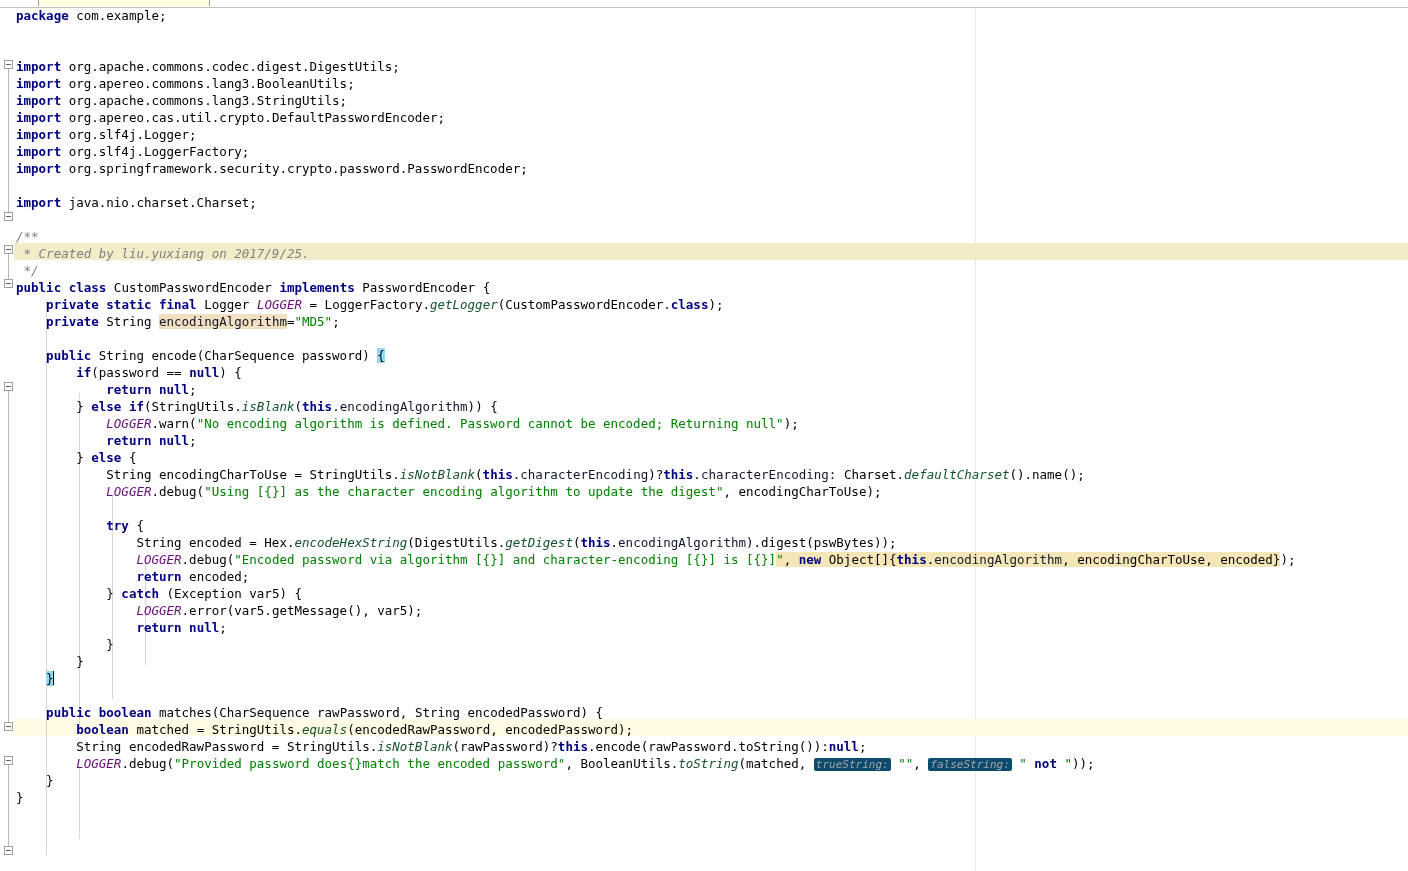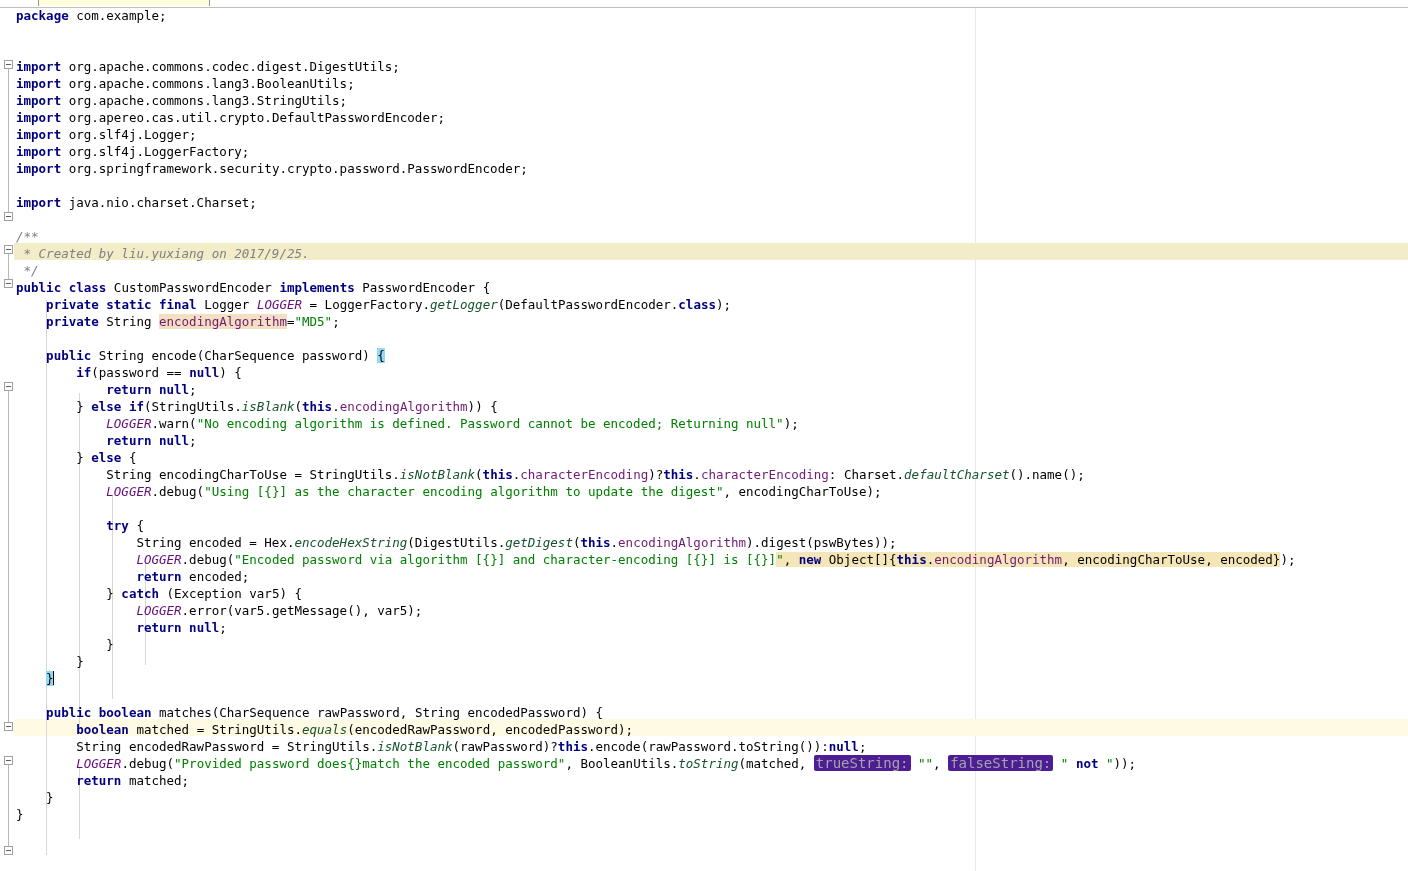--- a/index.html
+++ b/index.html
@@ -36,28 +36,28 @@
   .band.doc{background:#f2ecc9;}
   .band.caret{background:#fffae3;}
 
   
   .iguide{position:absolute;width:1px;background:#d6d6d6;z-index:3;}
 
   
   .kw{color:#000080;font-weight:bold;}
   .pl{color:#000000;}
   .str{color:#008000;}
-  .fld{color:#701a75;}
+  .fld{color:#0f172a;}
   .stat{color:#660e7a;font-style:italic;}
   .mth{color:#14532d;font-style:italic;}
   .cmtd{color:#808080;font-style:italic;}
   .hl-field{background:#f3dfc1;}
   .hl-sel{background:#f5e6b8;}
   .brace{background:#93d9f5;}
-  .hint{color:#a6a6a6;background:#4c1d95;border-radius:2px;padding:0 2px;font-size:14px;}
+  .hint{color:#a6a6a6;background:#0c4a6e;border-radius:2px;padding:0 2px;font-size:11px;font-style:italic;}
 
   .caret-bar{display:inline-block;width:1px;height:14px;background:#000000;vertical-align:-2px;margin-left:-1px;}
 </style>
 </head>
 <body>
 
 <div id="editor">
 
   <div class="tabstrip">
     <div class="tab-remnant"></div>
@@ -92,34 +92,34 @@
   <div class="iguide" style="left:79px;top:767px;height:72px;"></div>
   <div class="iguide" style="left:112px;top:495px;height:204px;"></div>
   <div class="iguide" style="left:145px;top:563px;height:102px;"></div>
 
   <div class="code">
 
     <div class="line"><span class="kw">package</span> <span class="pl">com.example;</span></div>
     <div class="line"></div>
     <div class="line"></div>
     <div class="line"><span class="kw">import</span> <span class="pl">org.apache.commons.codec.digest.DigestUtils;</span></div>
-    <div class="line"><span class="kw">import</span> <span class="pl">org.apache.commons.lang3.BooleanUtils;</span></div>
+    <div class="line"><span class="kw">import</span> <span class="pl">org.apereo.commons.lang3.BooleanUtils;</span></div>
     <div class="line"><span class="kw">import</span> <span class="pl">org.apache.commons.lang3.StringUtils;</span></div>
     <div class="line"><span class="kw">import</span> <span class="pl">org.apereo.cas.util.crypto.DefaultPasswordEncoder;</span></div>
     <div class="line"><span class="kw">import</span> <span class="pl">org.slf4j.Logger;</span></div>
     <div class="line"><span class="kw">import</span> <span class="pl">org.slf4j.LoggerFactory;</span></div>
     <div class="line"><span class="kw">import</span> <span class="pl">org.springframework.security.crypto.password.PasswordEncoder;</span></div>
     <div class="line"></div>
     <div class="line"><span class="kw">import</span> <span class="pl">java.nio.charset.Charset;</span></div>
     <div class="line"></div>
     <div class="line"><span class="cmtd">/**</span></div>
     <div class="line"><span class="cmtd"> * Created by liu.yuxiang on 2017/9/25.</span></div>
     <div class="line"><span class="cmtd"> */</span></div>
     <div class="line"><span class="kw">public</span> <span class="kw">class</span> <span class="pl">CustomPasswordEncoder </span><span class="kw">implements</span> <span class="pl">PasswordEncoder {</span></div>
-    <div class="line"><span class="pl">    </span><span class="kw">private</span> <span class="kw">static</span> <span class="kw">final</span> <span class="pl">Logger </span><span class="stat">LOGGER</span><span class="pl"> = LoggerFactory.</span><span class="mth">getLogger</span><span class="pl">(DefaultPasswordEncoder.</span><span class="kw">class</span><span class="pl">);</span></div>
+    <div class="line"><span class="pl">    </span><span class="kw">private</span> <span class="kw">static</span> <span class="kw">final</span> <span class="pl">Logger </span><span class="stat">LOGGER</span><span class="pl"> = LoggerFactory.</span><span class="mth">getLogger</span><span class="pl">(CustomPasswordEncoder.</span><span class="kw">class</span><span class="pl">);</span></div>
     <div class="line"><span class="pl">    </span><span class="kw">private</span> <span class="pl">String </span><span class="fld hl-field">encodingAlgorithm</span><span class="pl">=</span><span class="str">"MD5"</span><span class="pl">;</span></div>
     <div class="line"></div>
     <div class="line"><span class="pl">    </span><span class="kw">public</span> <span class="pl">String encode(CharSequence password) </span><span class="pl brace">{</span></div>
     <div class="line"><span class="pl">        </span><span class="kw">if</span><span class="pl">(password == </span><span class="kw">null</span><span class="pl">) {</span></div>
     <div class="line"><span class="pl">            </span><span class="kw">return</span> <span class="kw">null</span><span class="pl">;</span></div>
     <div class="line"><span class="pl">        } </span><span class="kw">else</span> <span class="kw">if</span><span class="pl">(StringUtils.</span><span class="mth">isBlank</span><span class="pl">(</span><span class="kw">this</span><span class="pl">.</span><span class="fld">encodingAlgorithm</span><span class="pl">)) {</span></div>
     <div class="line"><span class="pl">            </span><span class="stat">LOGGER</span><span class="pl">.warn(</span><span class="str">"No encoding algorithm is defined. Password cannot be encoded; Returning null"</span><span class="pl">);</span></div>
     <div class="line"><span class="pl">            </span><span class="kw">return</span> <span class="kw">null</span><span class="pl">;</span></div>
     <div class="line"><span class="pl">        } </span><span class="kw">else</span> <span class="pl">{</span></div>
     <div class="line"><span class="pl">            String encodingCharToUse = StringUtils.</span><span class="mth">isNotBlank</span><span class="pl">(</span><span class="kw">this</span><span class="pl">.</span><span class="fld">characterEncoding</span><span class="pl">)?</span><span class="kw">this</span><span class="pl">.</span><span class="fld">characterEncoding</span><span class="pl">: Charset.</span><span class="mth">defaultCharset</span><span class="pl">().name();</span></div>
@@ -133,18 +133,17 @@
     <div class="line"><span class="pl">                </span><span class="stat">LOGGER</span><span class="pl">.error(var5.getMessage(), var5);</span></div>
     <div class="line"><span class="pl">                </span><span class="kw">return</span> <span class="kw">null</span><span class="pl">;</span></div>
     <div class="line"><span class="pl">            }</span></div>
     <div class="line"><span class="pl">        }</span></div>
     <div class="line"><span class="pl">    </span><span class="pl brace">}</span><span class="caret-bar"></span></div>
     <div class="line"></div>
     <div class="line"><span class="pl">    </span><span class="kw">public</span> <span class="kw">boolean</span> <span class="pl">matches(CharSequence rawPassword, String encodedPassword) {</span></div>
     <div class="line"><span class="pl">        </span><span class="kw">boolean</span> <span class="pl">matched = StringUtils.</span><span class="mth">equals</span><span class="pl">(encodedRawPassword, encodedPassword);</span></div>
     <div class="line"><span class="pl">        String encodedRawPassword = StringUtils.</span><span class="mth">isNotBlank</span><span class="pl">(rawPassword)?</span><span class="kw">this</span><span class="pl">.encode(rawPassword.toString()):</span><span class="kw">null</span><span class="pl">;</span></div>
     <div class="line"><span class="pl">        </span><span class="stat">LOGGER</span><span class="pl">.debug(</span><span class="str">"Provided password does{}match the encoded password"</span><span class="pl">, BooleanUtils.</span><span class="mth">toString</span><span class="pl">(matched, </span><span class="hint">trueString:</span><span class="str"> ""</span><span class="pl">, </span><span class="hint">falseString:</span><span class="str"> " </span><span class="kw">not</span><span class="str"> "</span><span class="pl">));</span></div>
-    <div class="line"><span class="pl">        </span><span class="kw">return</span> <span class="pl">matched;</span></div>
     <div class="line"><span class="pl">    }</span></div>
     <div class="line"><span class="pl">}</span></div>
 
   </div>
 </div>
 
 </body></html>

